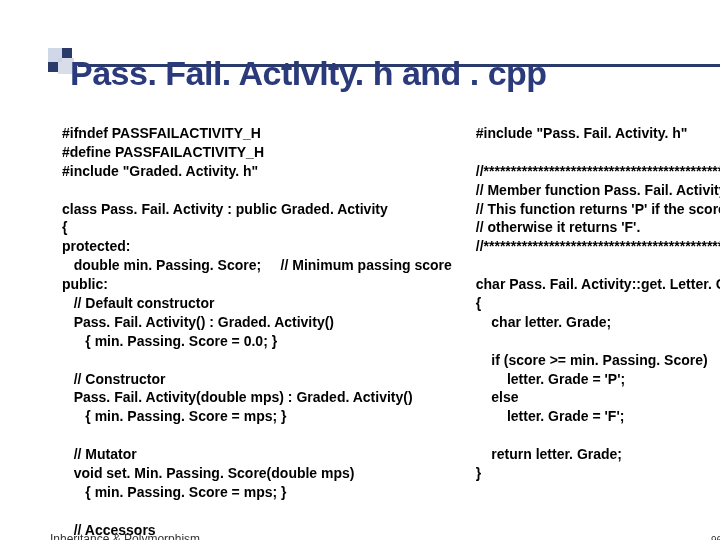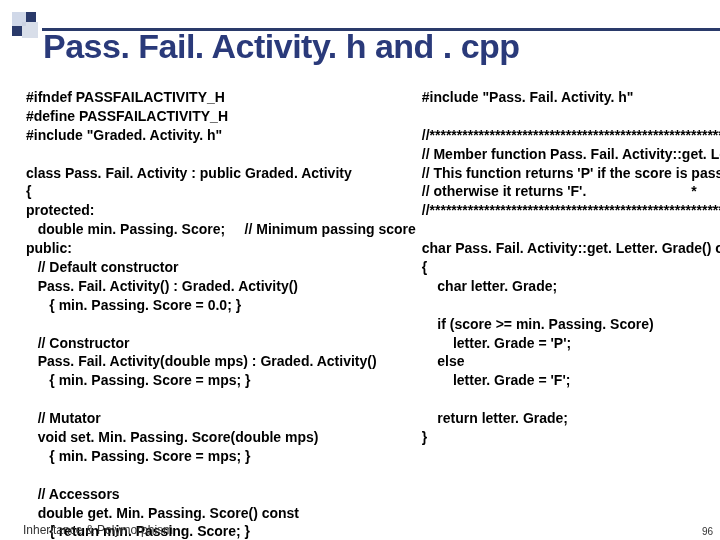--- a/index.html
+++ b/index.html
@@ -1,15 +1,15 @@
 <!DOCTYPE html>
 <html><head>
 <meta charset="utf-8">
 <style>
-  * { margin: 3px; padding: 0; box-sizing: border-box; }
+  * { margin: 12px; padding: 0; box-sizing: border-box; }
   body {
     width: 720px;
     height: 540px;
     background: #fff;
     font-family: Arial, sans-serif;
     position: relative;
     overflow: hidden;
   }
   .deco-top {
     position: absolute;

